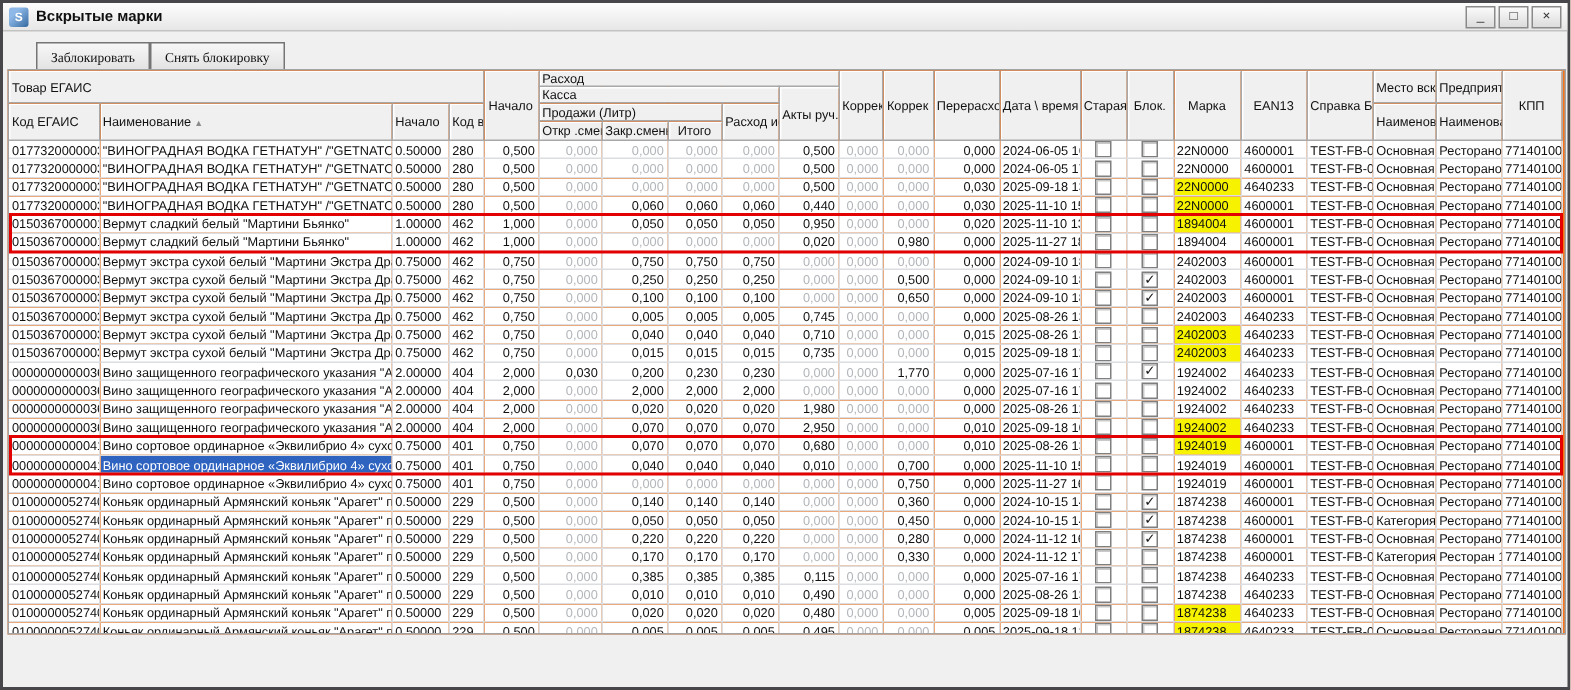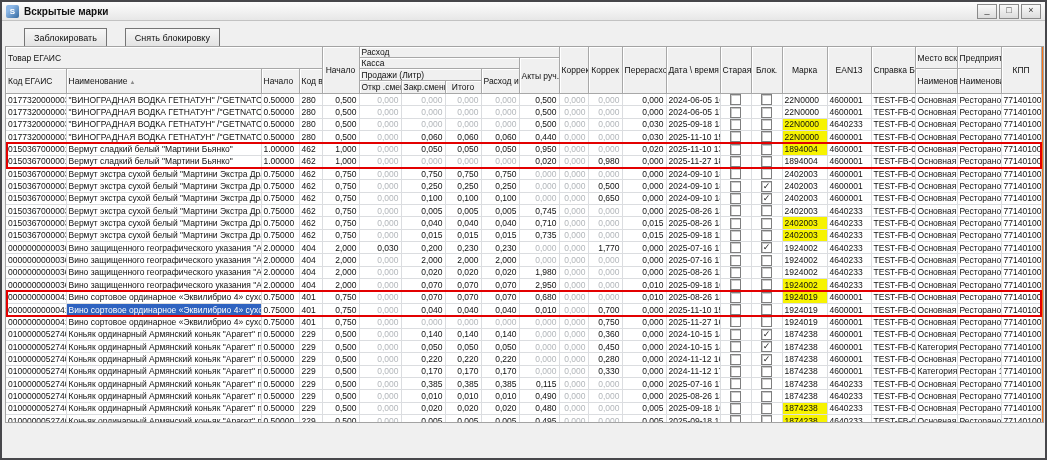--- a/index.html
+++ b/index.html
@@ -6,21 +6,21 @@
   .window{position:relative;width:1047px;height:460px;box-sizing:border-box;border:2px solid #47474b;
     background:#f0f0f0;font-family:"Liberation Sans",sans-serif;overflow:hidden;}
   .titlebar{height:18px;background:linear-gradient(#fdfdfd,#e7e7e7);border-bottom:1px solid #c2c2c2;
     display:flex;align-items:center;padding:0 4px;}
   .app-icon{width:13px;height:13px;border-radius:2px;background:linear-gradient(135deg,#8db8e8 30%,#34699f);
     color:#fff;font-size:8px;line-height:13px;text-align:center;font-weight:bold;margin-right:5px;}
   .title{font-size:10px;font-weight:bold;color:#101010;}
   .win-btns{margin-left:auto;display:flex;gap:2px;}
   .wbtn{width:18px;height:13px;border:1px solid #8a8a8a;background:linear-gradient(#fafafa,#dcdcdc);
     font-size:9px;line-height:10px;text-align:center;color:#333;cursor:default;}
-  .toolbar{position:absolute;top:26px;left:22px;display:flex;gap:18px;}
+  .toolbar{position:absolute;top:26px;left:22px;display:flex;font-family:Liberation Serif, serif;}
   .tbbtn{height:19px;min-width:72px;border:1px solid #757575;background:linear-gradient(#f7f7f7,#e3e3e3);
     font-size:9px;font-family:inherit;padding:0 9px;color:#111;}
   .grid-wrap{position:absolute;left:3px;top:44px;width:1037px;height:375px;overflow:hidden;
     background:#f97316;border:1px solid #a3a3a3;}
   table{border-collapse:collapse;table-layout:fixed;width:1035px;}
   th{background:#f0f0f0;border-right:1px solid #a8a8a8;border-bottom:1px solid #a8a8a8;
     box-shadow:inset 1px 1px 0 #ffffff;font-size:8.5px;font-weight:normal;color:#111;
     padding:0 2px;overflow:hidden;white-space:nowrap;text-align:center;}
   th.gl{text-align:left;}
   tr.h1 th{height:10px;} tr.h2 th{height:10px;margin-left:28px;} tr.h3 th{height:11px;} tr.h4 th{height:12px;}

